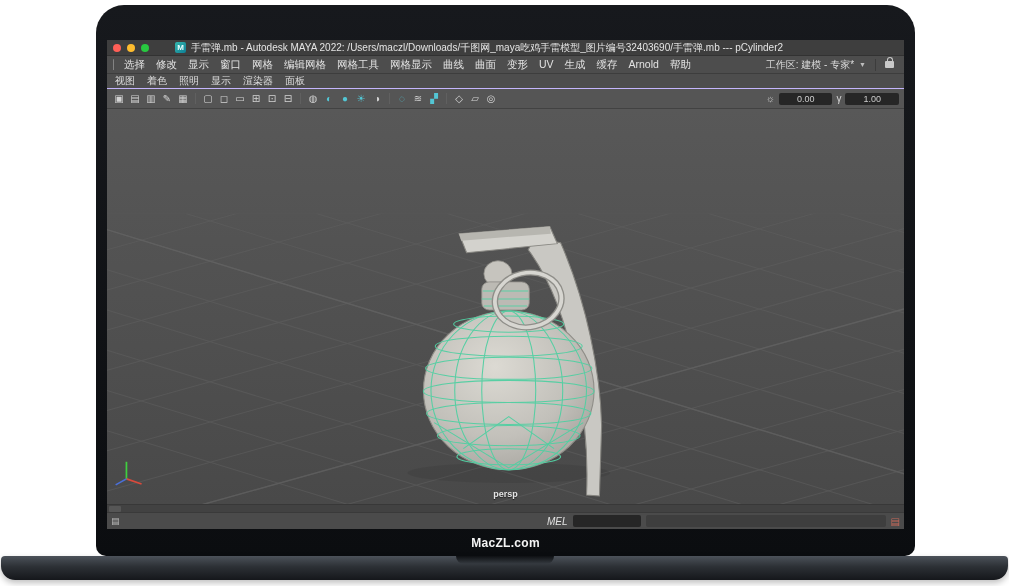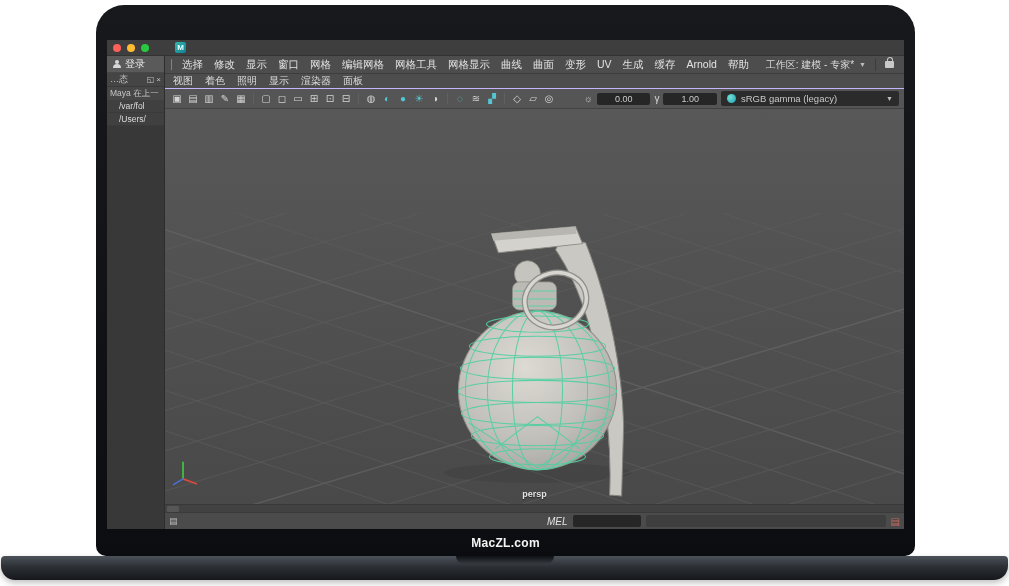--- a/index.html
+++ b/index.html
@@ -121,44 +121,25 @@
 
     <div class="screen" data-name="maya-window">
 
       <div class="titlebar" data-name="window-titlebar">
         <div class="lights" data-name="window-controls">
           <span class="light red" data-name="close-window-button"></span>
           <span class="light yellow" data-name="minimize-window-button"></span>
           <span class="light green" data-name="zoom-window-button"></span>
         </div>
         <span class="maya-icon" data-name="maya-app-icon">M</span>
+        <span class="win-title" data-name="window-title">手雷弹.mb - Autodesk MAYA 2022: /Users/maczl/Downloads/千图网_maya吃鸡手雷模型_图片编号32403690/手雷弹.mb  ---  pCylinder2</span>
       </div>
 
       <div class="body-row">
 
-        <div class="sidebar" data-name="sidebar-panel">
-          <div class="login-btn" data-name="login-button">
-            <span class="person-icon" data-name="person-icon"></span>
-            <span data-name="login-label">登录</span>
-          </div>
-          <div class="side-tabs" data-name="sidebar-tab-strip">
-            <span data-name="sidebar-tab">…态</span>
-            <span class="spacer"></span>
-            <span class="side-win" data-name="float-panel-icon">◱</span>
-            <span class="side-close" data-name="close-icon">×</span>
-          </div>
-          <div class="side-note" data-name="sidebar-status-note">Maya 在上一</div>
-          <div data-name="sidebar-path-list">
-
-              <div class="side-path" data-name="sidebar-path-item">/var/fol</div>
-
-              <div class="side-path" data-name="sidebar-path-item">/Users/</div>
-            </div>
-          <div class="side-fill" data-name="sidebar-empty-area"></div>
-        </div>
 
         <div class="main">
 
           <div class="menubar" data-name="main-menubar">
             <span class="menu-grip" data-name="menu-grip-icon">▏</span>
             <div class="menus" data-name="menu-list">
 
                 <span class="menu-item" data-name="menu-item">选择</span>
 
                 <span class="menu-item" data-name="menu-item">修改</span>
@@ -267,26 +248,20 @@
 
                 <span class="tb-icon" data-name="xray-icon">▱</span>
 
                 <span class="tb-icon" data-name="depth-of-field-icon">◎</span>
               </div>
             <div class="tb-right" data-name="viewport-toolbar-right">
               <span class="mini-icon" data-name="exposure-icon">☼</span>
               <span class="num-field" data-name="exposure-field">0.00</span>
               <span class="mini-icon" data-name="gamma-icon">γ</span>
               <span class="num-field" data-name="gamma-field">1.00</span>
-              <div class="gamma-dd" data-name="colorspace-dropdown">
-                <span class="cs-dot" data-name="colorspace-icon"></span>
-                <span data-name="colorspace-label">sRGB gamma (legacy)</span>
-                <span class="grow"></span>
-                <span class="dd-arrow" data-name="chevron-down-icon">▼</span>
-              </div>
             </div>
           </div>
 
           <div class="viewport" data-name="viewport-panel">
             <svg viewBox="0 0 738 393" preserveAspectRatio="none" data-name="viewport-canvas">
               <defs>
                 <radialGradient id="bodyGrad" cx="42%" cy="35%" r="75%">
                   <stop offset="0%" stop-color="#dcdad3"></stop>
                   <stop offset="60%" stop-color="#c2c0ba"></stop>
                   <stop offset="100%" stop-color="#a3a19b"></stop>

